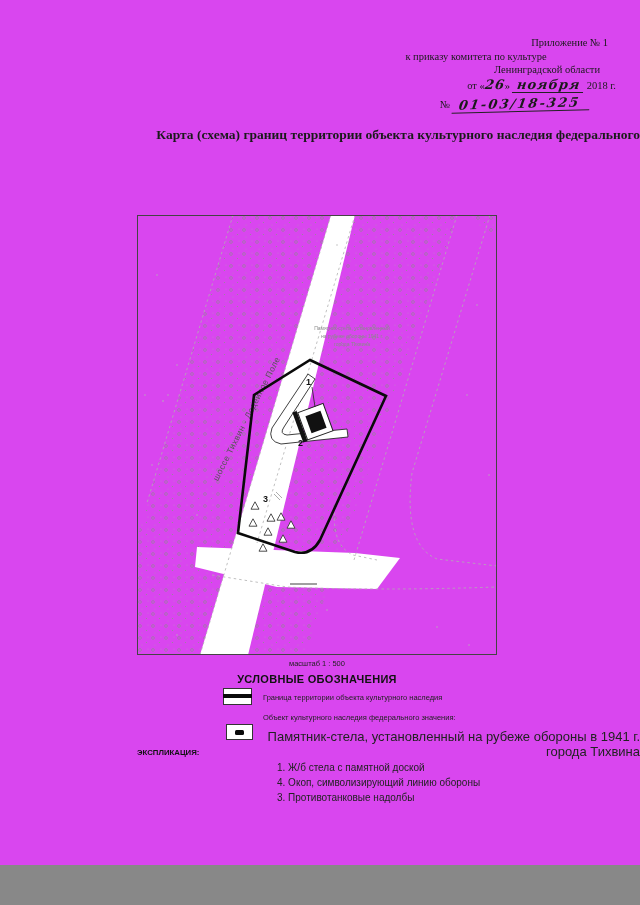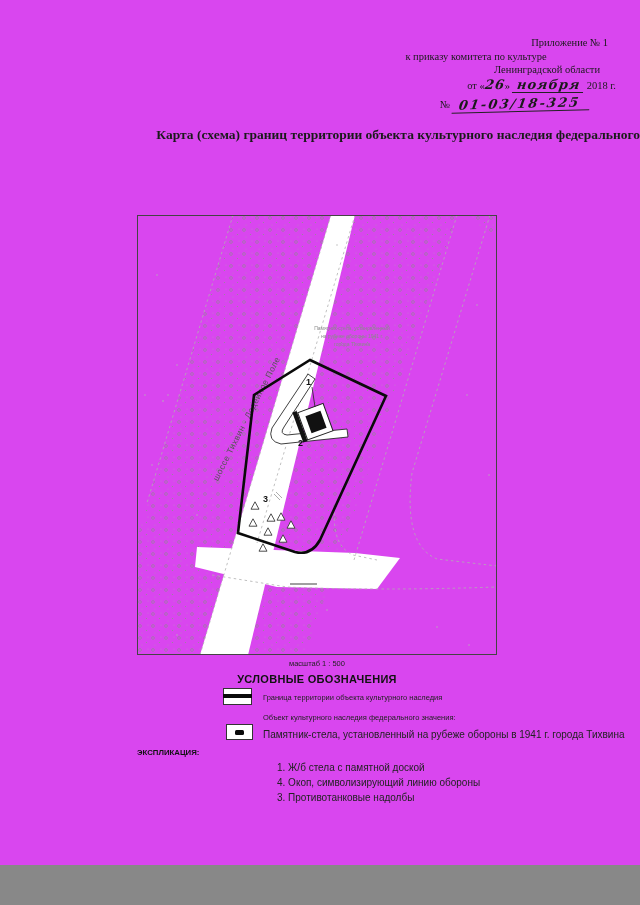--- a/index.html
+++ b/index.html
@@ -32,21 +32,21 @@
   .sans{font-family:"Liberation Sans",sans-serif;text-align:right;}
   .scale{position:absolute;left:137px;top:659px;width:360px;text-align:center;font-size:7.5px;color:#222;}
   .leg-head{position:absolute;left:137px;top:673px;width:360px;text-align:center;
             font-size:11px;font-weight:bold;color:#111;letter-spacing:.3px;}
   .sym1{position:absolute;left:223px;top:688px;width:27px;height:15px;border:1px solid #333;background:#fff;}
   .sym1 .bar{position:absolute;left:-1px;top:5px;width:29px;height:3.5px;background:#0a0a0a;}
   .leg-lab1{position:absolute;left:263px;top:693px;font-size:7.5px;color:#222;}
   .leg-obj-head{position:absolute;left:263px;top:713px;font-size:7.5px;color:#222;}
   .sym2{position:absolute;left:226px;top:724px;width:25px;height:14px;border:1px solid #333;background:#fff;}
   .sym2 .blk{position:absolute;left:8px;top:4.5px;width:9px;height:5px;background:#0a0a0a;border-radius:1.5px;}
-  .leg-lab2{position:absolute;left:263px;top:729px;font-size:10px;color:#222;}
+  .leg-lab2{position:absolute;left:263px;top:729px;font-size:13px;color:#222;}
   .exp-head{position:absolute;left:137px;top:748px;width:386px;text-align:left;
             font-size:7.8px;font-weight:bold;color:#111;}
   .exp-it{position:absolute;left:277px;font-size:10px;color:#222;}
 </style>
 </head>
 <body>
 
 <div class="page">
 
   <div class="hdr">

